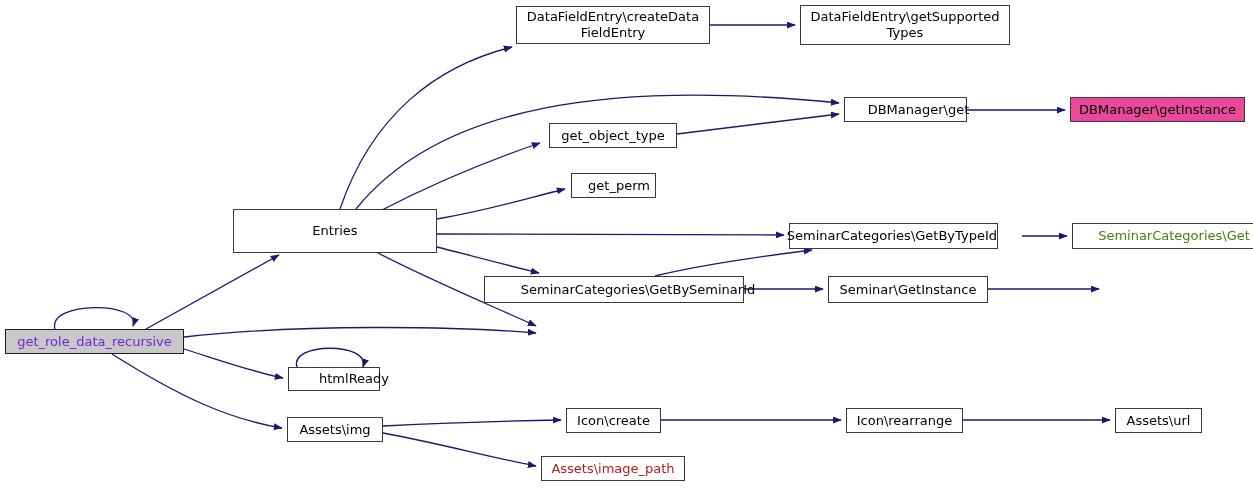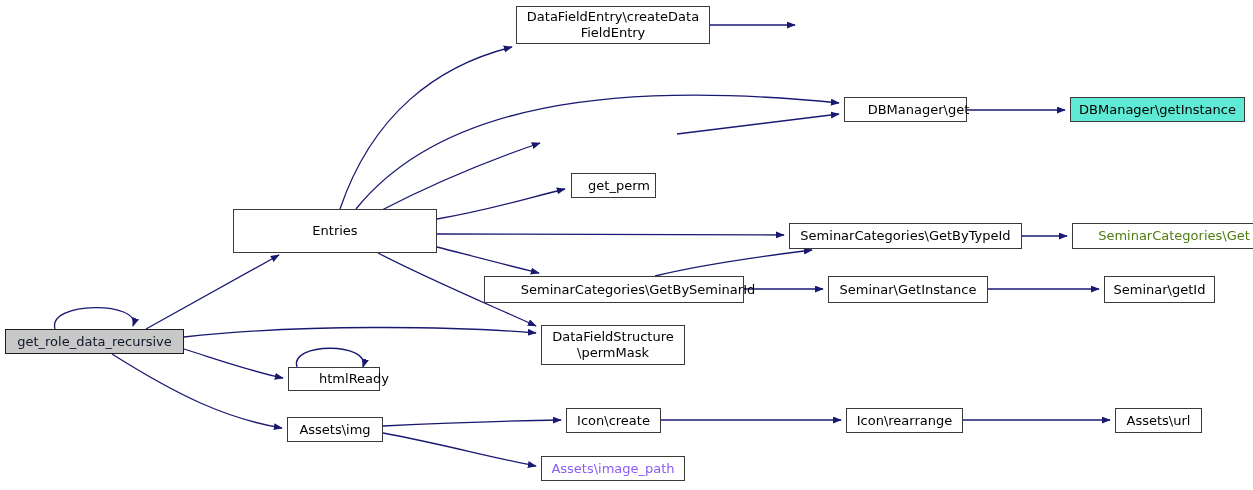--- a/index.html
+++ b/index.html
@@ -64,66 +64,66 @@
     <path class="edge" d="M 383 433 C 447 445, 484 456, 536 466" marker-end="url(#arrow)" stroke="#191970"></path>
     <path class="edge" d="M 661 420 L 841 420" marker-end="url(#arrow)" stroke="#191970"></path>
     <path class="edge" d="M 963 420 L 1110 420" marker-end="url(#arrow)" stroke="#191970"></path>
   </svg>
 
   <div class="node" style="left: 516px; top: 6px; width: 194px; height: 38px; background: rgb(255, 255, 255); color: rgb(0, 0, 0); align-items: center;">
     <span>DataFieldEntry\createData</span>
     <span>FieldEntry</span>
   </div>
 
+  <div class="node" style="left: 800px; top: 5px; width: 210px; height: 40px; background: rgb(255, 255, 255); color: rgb(0, 0, 0);">
+    <span>DataFieldEntry\getSupported</span>
+    <span>Types</span>
+  </div>
 
   <div class="node" style="left: 844px; top: 97px; width: 123px; height: 25px; background: rgb(255, 255, 255); color: rgb(0, 0, 0); padding-left: 26px;">
     <span>DBManager\get</span>
   </div>
 
-  <div class="node" style="left: 1070px; top: 97px; width: 175px; height: 25px; background: #5eead4; color: rgb(0, 0, 0);">
+  <div class="node" style="left: 1070px; top: 97px; width: 175px; height: 25px; background: #ec4899; color: rgb(0, 0, 0);">
     <span>DBManager\getInstance</span>
   </div>
 
+  <div class="node" style="left: 549px; top: 123px; width: 128px; height: 25px; background: rgb(255, 255, 255); color: rgb(0, 0, 0);">
+    <span>get_object_type</span>
+  </div>
 
   <div class="node" style="left: 571px; top: 173px; width: 85px; height: 25px; background: rgb(255, 255, 255); color: rgb(0, 0, 0); padding-left: 11px;">
     <span>get_perm</span>
   </div>
 
   <div class="node" style="left: 233px; top: 209px; width: 204px; height: 44px; background: rgb(255, 255, 255); color: rgb(0, 0, 0);">
     <span>Entries</span>
   </div>
 
-  <div class="node" style="left: 789px; top: 223px; width: 233px; height: 26px; background: rgb(255, 255, 255); color: rgb(0, 0, 0);">
+  <div class="node" style="left: 789px; top: 223px; width: 209px; height: 26px; background: rgb(255, 255, 255); color: rgb(0, 0, 0); align-items: flex-end;">
     <span>SeminarCategories\GetByTypeId</span>
   </div>
 
   <div class="node" style="left: 1072px; top: 223px; width: 204px; height: 26px; background: rgb(255, 255, 255); color: #4d7c0f;">
     <span>SeminarCategories\Get</span>
   </div>
 
   <div class="node" style="left: 484px; top: 276px; width: 260px; height: 27px; background: rgb(255, 255, 255); color: rgb(0, 0, 0); padding-left: 48px;">
     <span>SeminarCategories\GetBySeminarId</span>
   </div>
 
   <div class="node" style="left: 828px; top: 276px; width: 160px; height: 27px; background: rgb(255, 255, 255); color: rgb(0, 0, 0);">
     <span>Seminar\GetInstance</span>
   </div>
 
-  <div class="node" style="left: 1104px; top: 276px; width: 111px; height: 27px; background: rgb(255, 255, 255); color: rgb(0, 0, 0);">
-    <span>Seminar\getId</span>
-  </div>
 
-  <div class="node highlight" style="left: 5px; top: 329px; width: 179px; height: 25px; background: rgb(200, 200, 200); color: #0f172a;">
+  <div class="node highlight" style="left: 5px; top: 329px; width: 179px; height: 25px; background: rgb(200, 200, 200); color: #6d28d9;">
     <span>get_role_data_recursive</span>
   </div>
 
-  <div class="node" style="left: 541px; top: 325px; width: 144px; height: 40px; background: rgb(255, 255, 255); color: rgb(0, 0, 0);">
-    <span>DataFieldStructure</span>
-    <span>\permMask</span>
-  </div>
 
   <div class="node" style="left: 288px; top: 367px; width: 92px; height: 24px; background: rgb(255, 255, 255); color: rgb(0, 0, 0); padding-left: 40px;">
     <span>htmlReady</span>
   </div>
 
   <div class="node" style="left: 287px; top: 417px; width: 96px; height: 25px; background: rgb(255, 255, 255); color: rgb(0, 0, 0);">
     <span>Assets\img</span>
   </div>
 
   <div class="node" style="left: 566px; top: 408px; width: 95px; height: 25px; background: rgb(255, 255, 255); color: rgb(0, 0, 0);">
@@ -131,17 +131,17 @@
   </div>
 
   <div class="node" style="left: 846px; top: 408px; width: 117px; height: 25px; background: rgb(255, 255, 255); color: rgb(0, 0, 0);">
     <span>Icon\rearrange</span>
   </div>
 
   <div class="node" style="left: 1115px; top: 408px; width: 87px; height: 25px; background: rgb(255, 255, 255); color: rgb(0, 0, 0);">
     <span>Assets\url</span>
   </div>
 
-  <div class="node" style="left: 541px; top: 456px; width: 144px; height: 25px; background: rgb(255, 255, 255); color: #8b5cf6;">
+  <div class="node" style="left: 541px; top: 456px; width: 144px; height: 25px; background: rgb(255, 255, 255); color: #b91c1c;">
     <span>Assets\image_path</span>
   </div>
 
 </div>
 
 </body></html>

